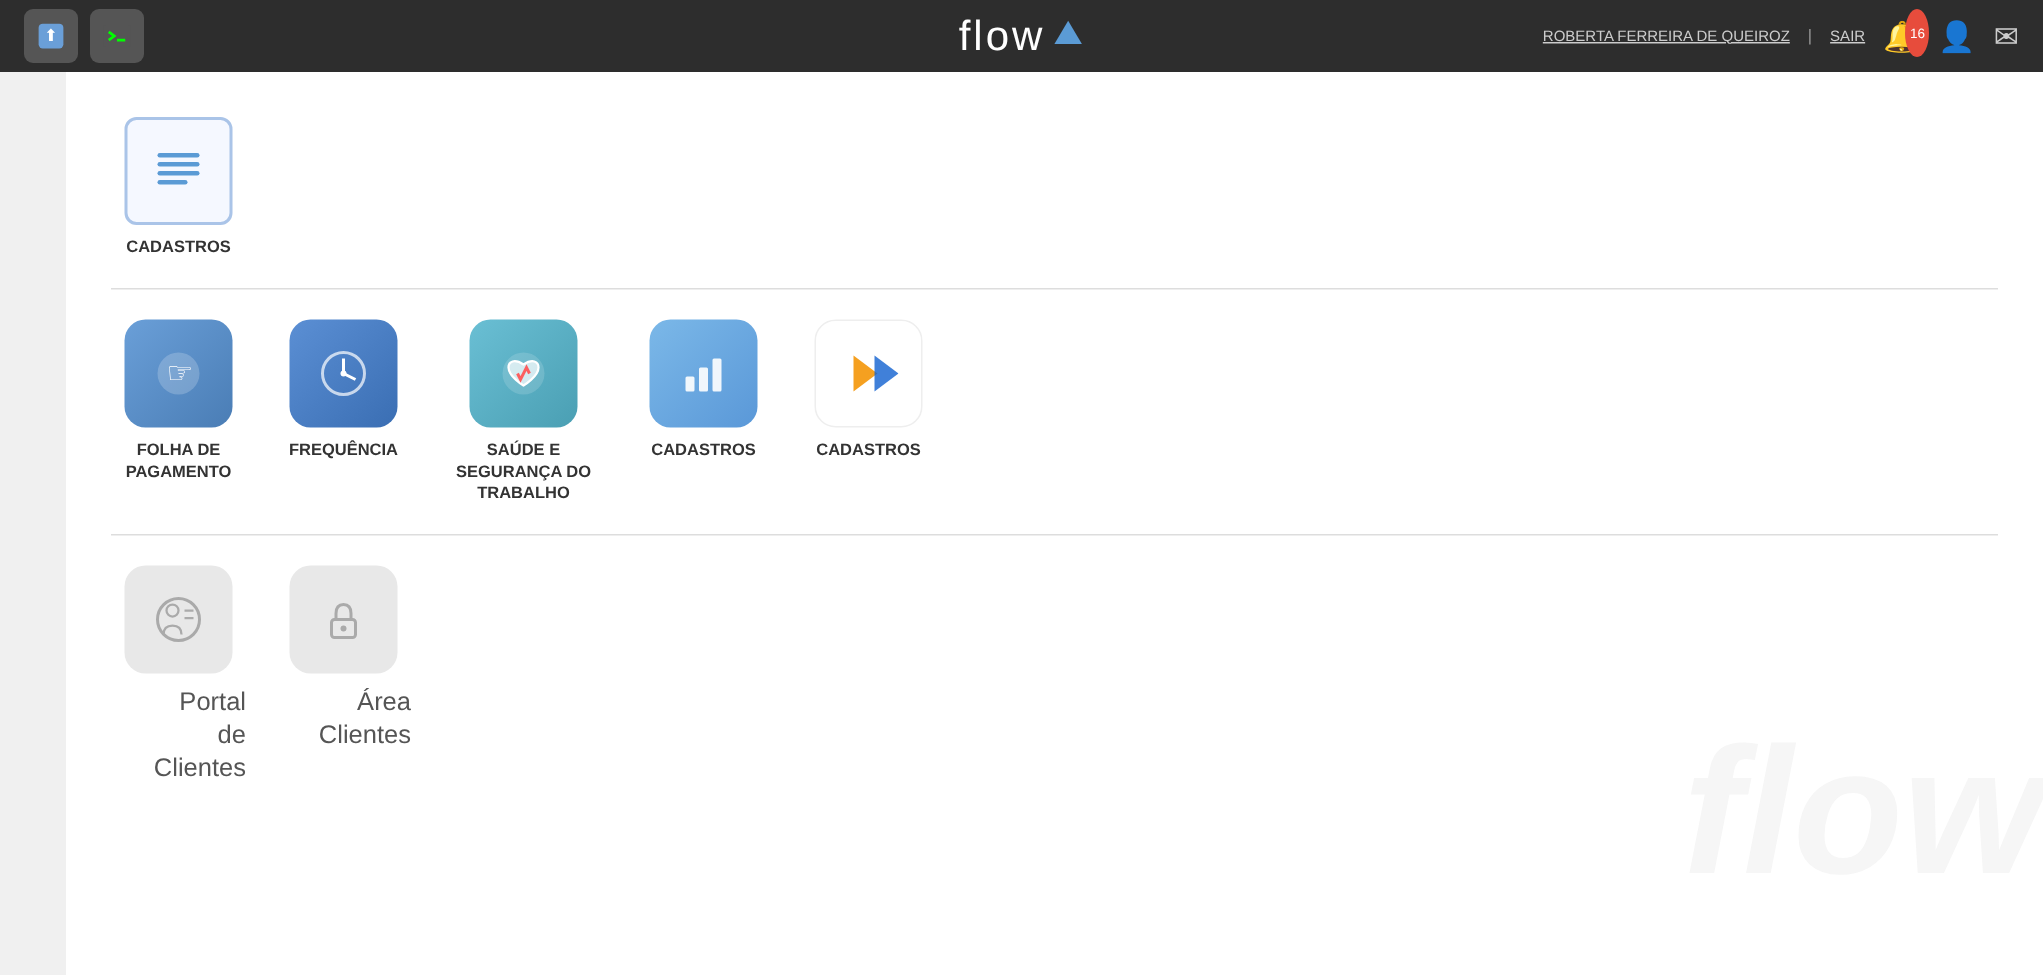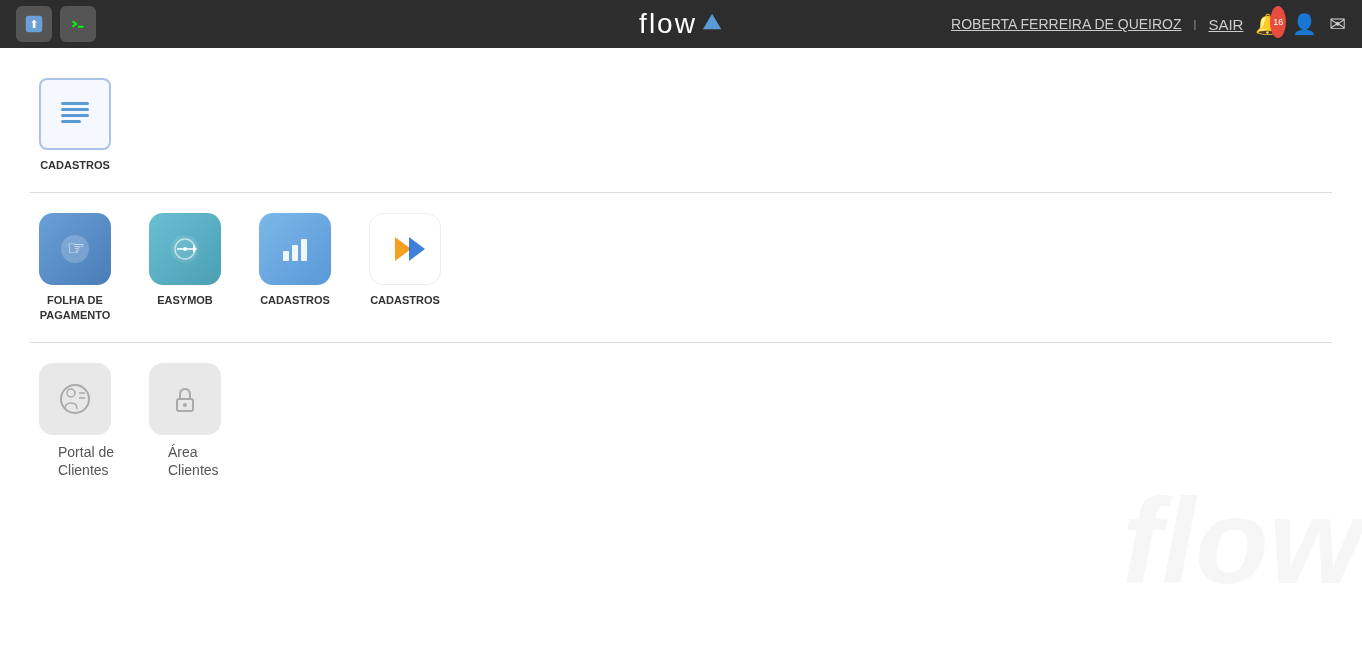--- a/index.html
+++ b/index.html
@@ -45,27 +45,27 @@
       font-weight: 300;
       letter-spacing: 2px;
     }
     .header-right {
       display: flex;
       align-items: center;
       gap: 12px;
     }
     .header-user {
       color: #ccc;
-      font-size: 14px;
+      font-size: 10px;
       text-decoration: underline;
       cursor: pointer;
     }
     .header-sair {
       color: #ccc;
-      font-size: 15px;
+      font-size: 10px;
       text-decoration: underline;
       cursor: pointer;
     }
     .header-separator {
       color: #999;
       font-size: 11px;
     }
     .notif-badge {
       position: relative;
       cursor: pointer;
@@ -92,20 +92,21 @@
       color: #ccc;
       font-size: 20px;
       cursor: pointer;
     }
 
     
     .main {
       background: #fff;
       min-height: 602px;
       padding: 20px 30px;
+      margin-left: 44px;
     }
 
     
     .section {
       margin-bottom: 10px;
     }
     .section-divider {
       border: none;
       border-top: 1px solid #ddd;
       margin: 10px 0;
@@ -151,23 +152,23 @@
       border-radius: 14px;
       display: flex;
       align-items: center;
       justify-content: center;
       margin-bottom: 8px;
       background: #e8e8e8;
       font-size: 30px;
       color: #888;
     }
     .app-label-gray {
-      font-size: 14px;
+      font-size: 17px;
       color: #555;
-      text-align: left;
+      text-align: right;
       font-weight: 500;
       line-height: 1.3;
       padding-left: 28px;
     }
 
     
     .cadastros-icon {
       width: 72px;
       height: 72px;
       border-radius: 8px;
@@ -273,35 +274,44 @@
       <div class="app-item">
         <div class="app-icon icon-folha">
           <svg width="40" height="40" viewBox="0 0 40 40">
             <circle cx="20" cy="20" r="14" fill="rgba(255,255,255,0.2)"></circle>
             <text x="12" y="26" font-size="20" fill="white">☞</text>
           </svg>
         </div>
         <span class="app-label">FOLHA DE PAGAMENTO</span>
       </div>
 
-
-
-
-      <div class="app-item">
-        <div class="app-icon icon-easymob">
-          <svg width="40" height="40" viewBox="0 0 40 40">
-            <circle cx="20" cy="20" r="14" fill="rgba(255,255,255,0.1)"></circle>
-            <circle cx="20" cy="20" r="10" stroke="rgba(255,255,255,0.6)" stroke-width="1.5" fill="none"></circle>
-            <line x1="12" y1="20" x2="28" y2="20" stroke="white" stroke-width="1.5"></line>
-            <path d="M28 16 L28 24 L32 20 Z" fill="white"></path>
+      <div class="app-item">
+        <div class="app-icon icon-frequencia">
+          <svg width="40" height="40" viewBox="0 0 40 40">
+            <circle cx="20" cy="20" r="14" stroke="rgba(255,255,255,0.7)" stroke-width="2" fill="none"></circle>
             <circle cx="20" cy="20" r="2" fill="white"></circle>
-          </svg>
-        </div>
-        <span class="app-label">EASYMOB</span>
-      </div>
+            <line x1="20" y1="20" x2="20" y2="10" stroke="white" stroke-width="2"></line>
+            <line x1="20" y1="20" x2="28" y2="24" stroke="white" stroke-width="2"></line>
+          </svg>
+        </div>
+        <span class="app-label">FREQUÊNCIA</span>
+      </div>
+
+
+      <div class="app-item" style="width:110px;">
+        <div class="app-icon icon-saude">
+          <svg width="40" height="40" viewBox="0 0 40 40">
+            <circle cx="20" cy="20" r="14" fill="rgba(255,255,255,0.15)"></circle>
+            <path d="M20 28 C20 28 10 22 10 16 C10 12 14 10 20 14 C26 10 30 12 30 16 C30 22 20 28 20 28Z" fill="rgba(255,255,255,0.7)" stroke="white" stroke-width="1.5"></path>
+            <polyline points="16,20 18,24 22,16 24,20" stroke="rgba(255,80,80,0.9)" stroke-width="2" fill="none"></polyline>
+          </svg>
+        </div>
+        <span class="app-label">SAÚDE E SEGURANÇA DO TRABALHO</span>
+      </div>
+
 
       <div class="app-item">
         <div class="app-icon icon-analytics">
           <svg width="40" height="40" viewBox="0 0 40 40">
             <rect x="8" y="22" width="6" height="10" rx="1" fill="white" opacity="0.9"></rect>
             <rect x="17" y="16" width="6" height="16" rx="1" fill="white" opacity="0.9"></rect>
             <rect x="26" y="10" width="6" height="22" rx="1" fill="white" opacity="0.9"></rect>
           </svg>
         </div>
         <span class="app-label">CADASTROS</span>

